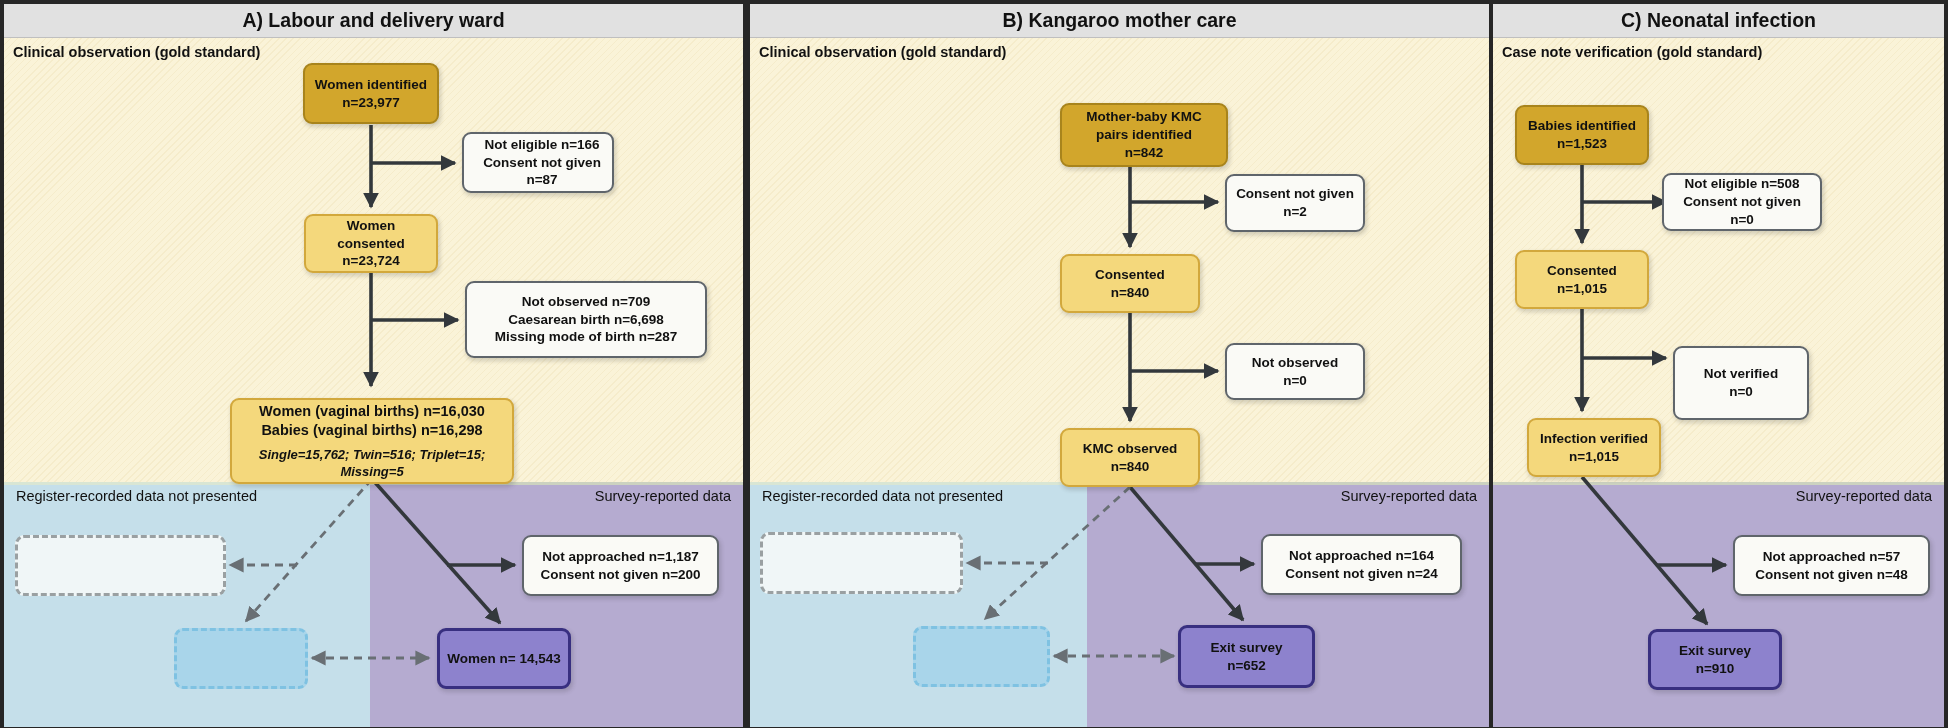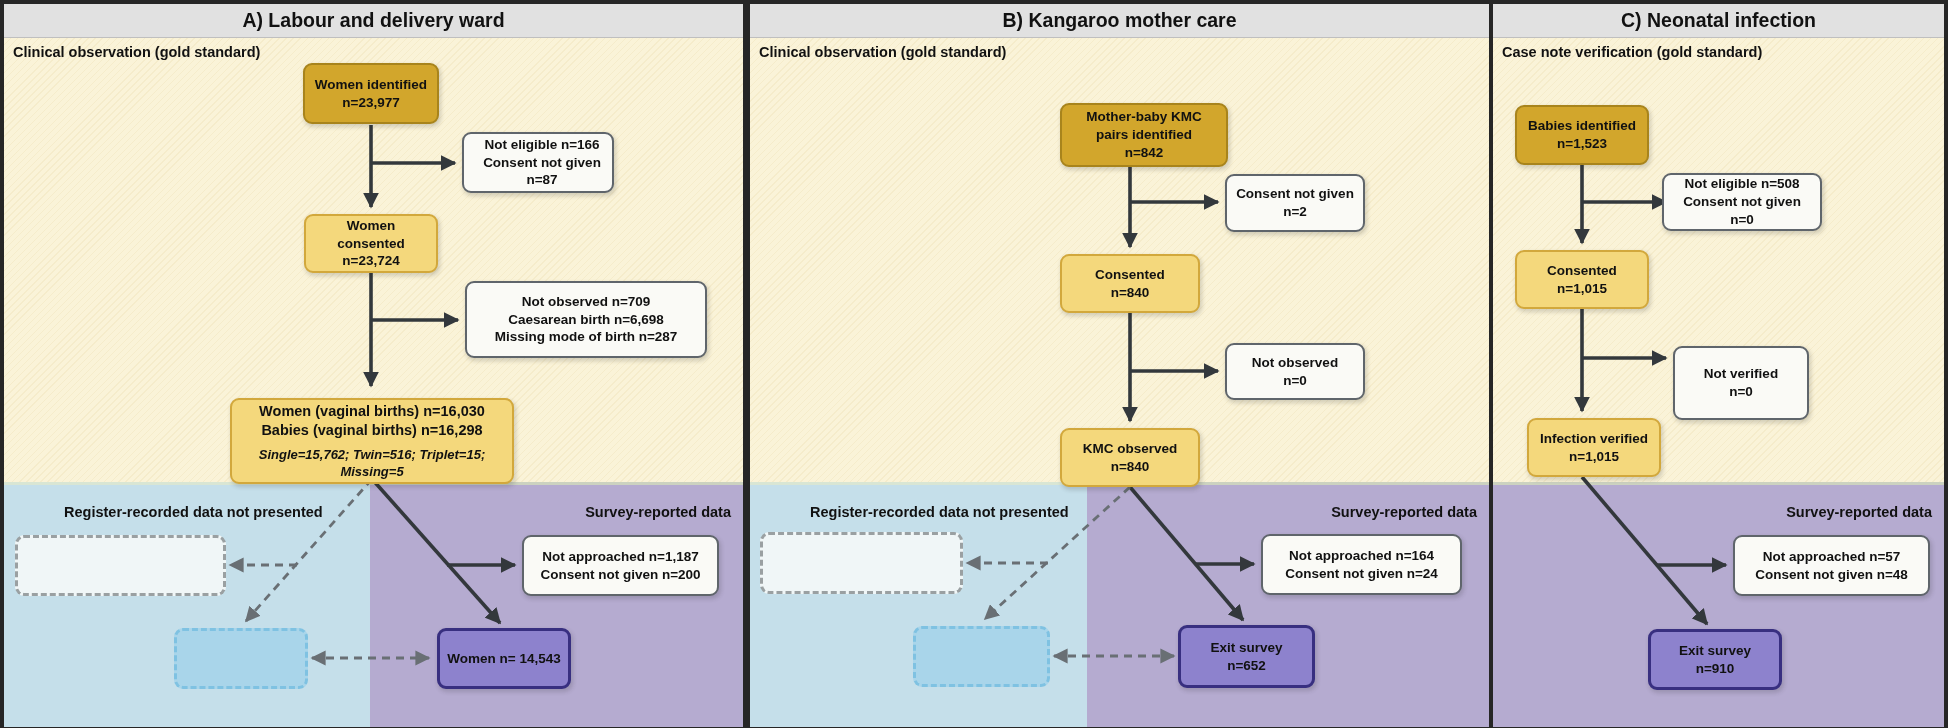--- a/index.html
+++ b/index.html
@@ -14,21 +14,21 @@
   }
   .hdr{
     position:absolute;left:0;top:0;width:100%;height:33px;line-height:33px;
     background:var(--header-bg,#e1e1e1);text-align:center;font-weight:bold;font-size:19.5px;
     border-bottom:1px solid #bfbfbf;z-index:8;
   }
   .section-label{position:absolute;left:9px;top:40px;font-weight:bold;font-size:14.5px;z-index:8;}
   .band{position:absolute;left:0;top:478px;width:100%;height:242px;z-index:1;}
   .band-blue{position:absolute;top:0;height:100%;background:var(--band-blue,#c5dfea);border-top:3px solid #d9e6d4;}
   .band-purple{position:absolute;top:0;height:100%;background:var(--band-purple,#b5abd0);border-top:3px solid #ccd2c0;}
-  .band-label{position:absolute;top:22px;font-weight:bold;font-size:14.5px;z-index:8;margin-left:48px;}
+  .band-label{position:absolute;top:6px;font-weight:normal;font-size:14.5px;z-index:8;}
   .bx{
     position:absolute;display:flex;flex-direction:column;align-items:center;justify-content:center;
     text-align:center;font-weight:bold;font-size:13.5px;line-height:1.32;white-space:pre-line;
     border-radius:9px;z-index:10;box-sizing:border-box;padding:4px 6px;
     box-shadow:1.5px 2.5px 4px rgba(40,40,40,.18);
   }
   .gold-dark{background:var(--gold-dark,#d2a62c);border:2px solid var(--gold-dark-border,#a8841c);}
   .gold-light{background:var(--gold-light,#f4d87c);border:2px solid var(--gold-light-border,#d2a83c);}
   .white-bx{background:var(--white-box,#fafaf6);border:2px solid var(--white-box-border,#5f656b);}
   .purple-bx{background:var(--purple-box,#8d82cd);border:3px solid var(--purple-box-border,#382f80);}

